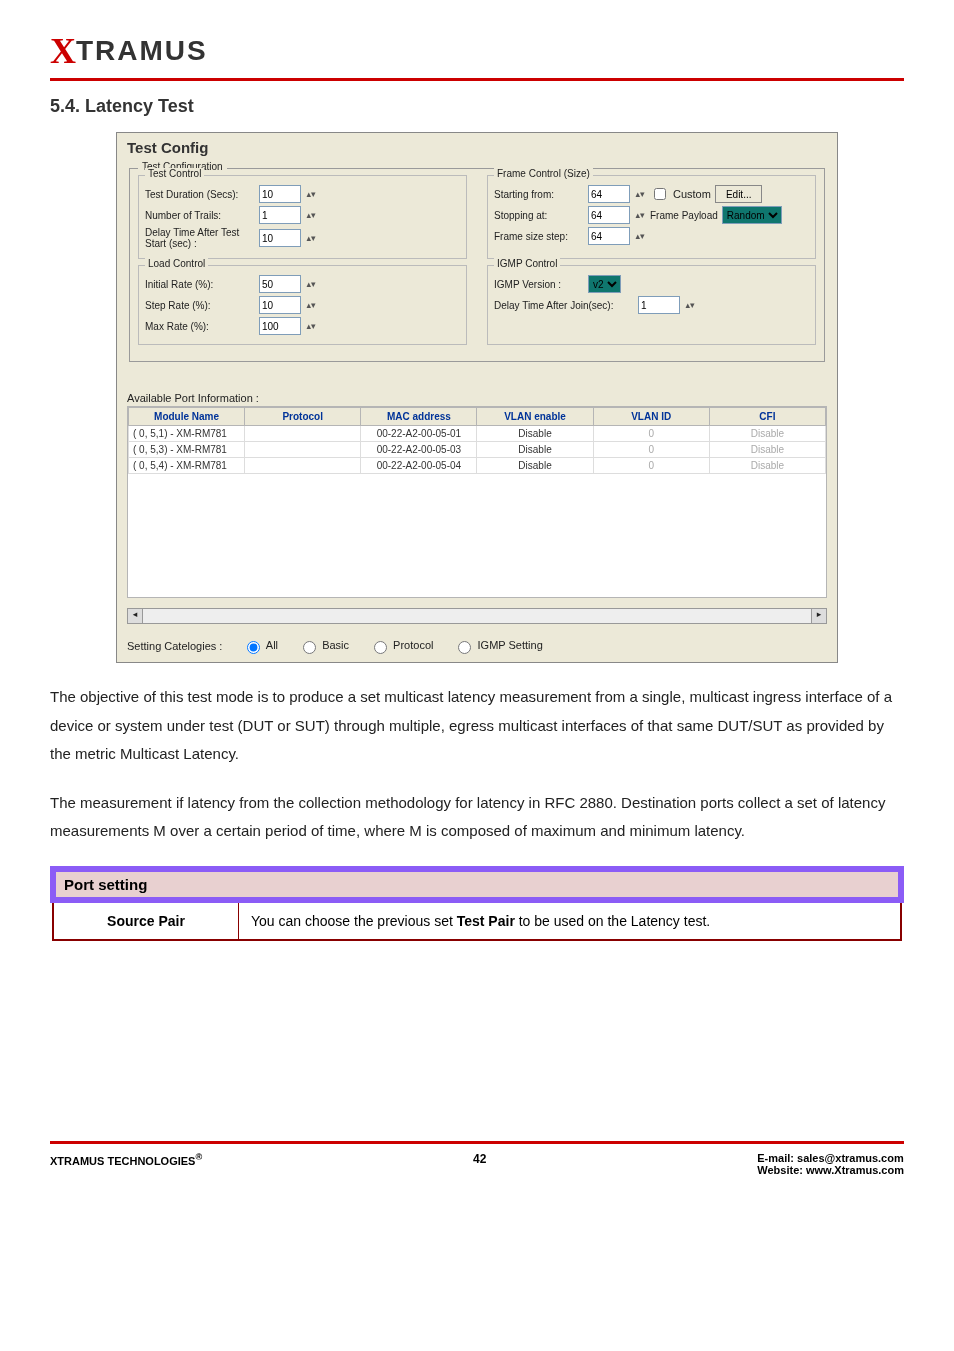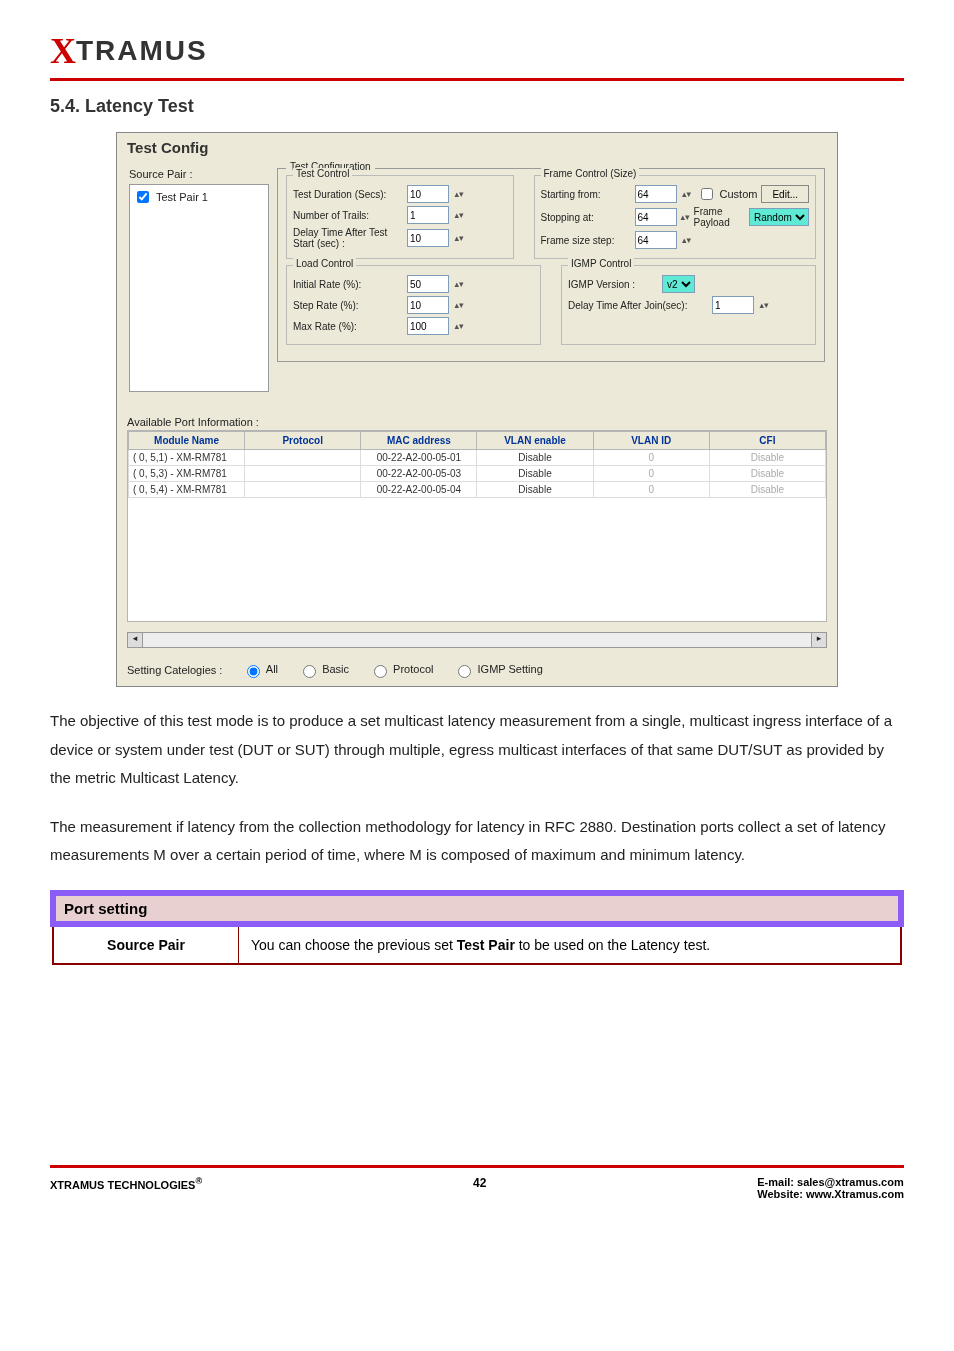--- a/index.html
+++ b/index.html
@@ -138,21 +138,21 @@
   }
   .btn-small {
     border: 1px solid #888;
     background: #ece9d8;
     font-size: 10px;
     padding: 1px 10px;
     height: 18px;
   }
   .select-small {
     border: 1px solid #7f9db9;
-    background: #5eead4;
+    background: #0f766e;
     font-size: 10px;
     height: 18px;
   }
   .checkbox-small { width: 12px; height: 12px; }
   .available-label {
     padding: 12px 10px 2px 10px;
     font-size: 11px;
   }
   .port-table-wrap {
     margin: 0 10px 8px 10px;
@@ -249,29 +249,20 @@
   </div>
   <div class="redline"></div>
 
   <h2 class="section-title">5.4. Latency Test</h2>
 
   <div class="screenshot">
     <div class="screenshot-title">Test Config</div>
 
     <div class="config-area">
 
-      <div class="left-col">
-        <div class="label">Source Pair :</div>
-        <div class="pair-list">
-          <div class="pair-item">
-            <input type="checkbox" checked="" class="checkbox-small" style="">
-            <span>Test Pair 1</span>
-          </div>
-        </div>
-      </div>
 
       <div class="right-col">
         <div class="fieldset">
           <div class="legend">Test Configuration</div>
           <div class="inner-row">
 
             <div class="sub-fieldset">
               <div class="sub-legend">Test Control</div>
               <div class="form-line">
                 <label>Test Duration (Secs):</label>

